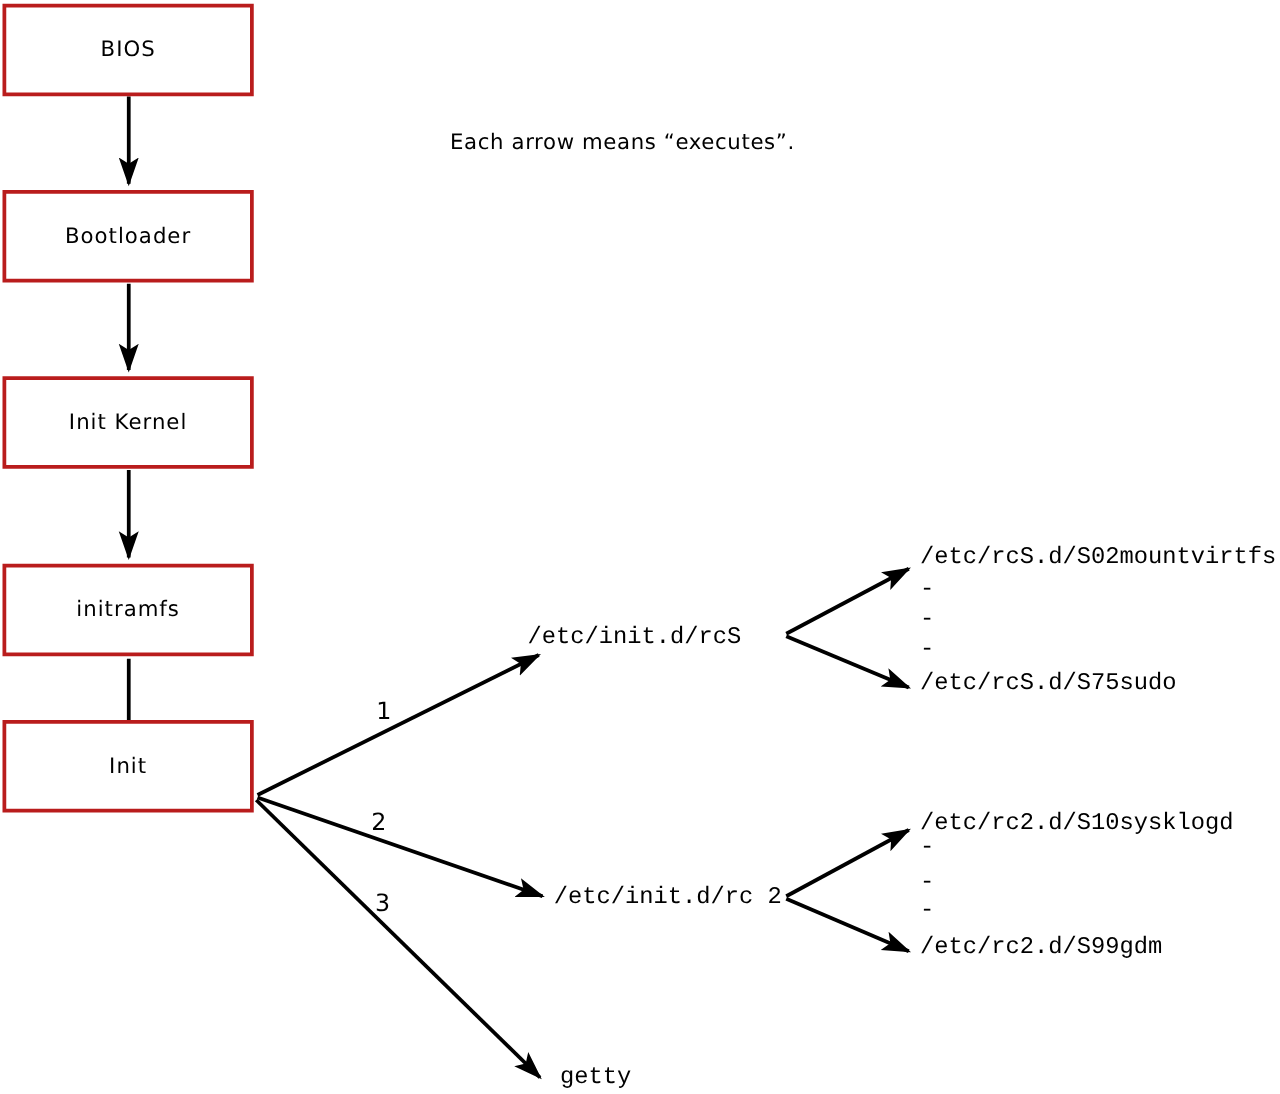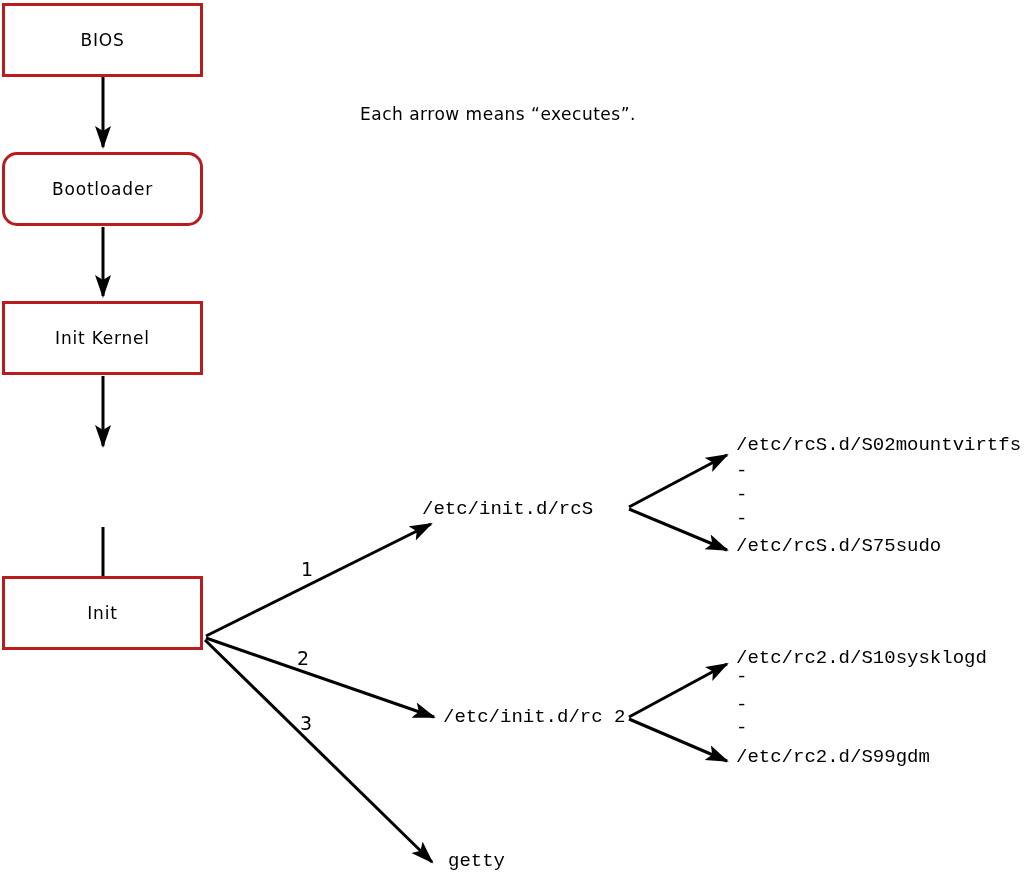--- a/index.html
+++ b/index.html
@@ -83,25 +83,28 @@
 
     <line x1="629" y1="717" x2="727" y2="664" marker-end="url(#ah)"></line>
     <line x1="629" y1="719" x2="727" y2="761" marker-end="url(#ah)"></line>
   </svg>
 
   <div class="note">Each arrow means “executes”.</div>
 
   <div class="box" style="top:3px;">
       <span>BIOS</span>
     </div>
-  <div class="box" style="top:152px;border-radius:15px;">
+  <div class="box" style="top:152px;">
       <span>Bootloader</span>
     </div>
   <div class="box" style="top:301px;">
       <span>Init Kernel</span>
+    </div>
+  <div class="box" style="top:451px;">
+      <span>initramfs</span>
     </div>
   <div class="box" style="top:576px;">
       <span>Init</span>
     </div>
 
   <div class="num" style="left:301px; top:558px;">1</div>
   <div class="num" style="left:297px; top:647px;">2</div>
   <div class="num" style="left:300px; top:712px;">3</div>
 
   <div class="mono" style="left:422px; top:500px;">/etc/init.d/rcS</div>

